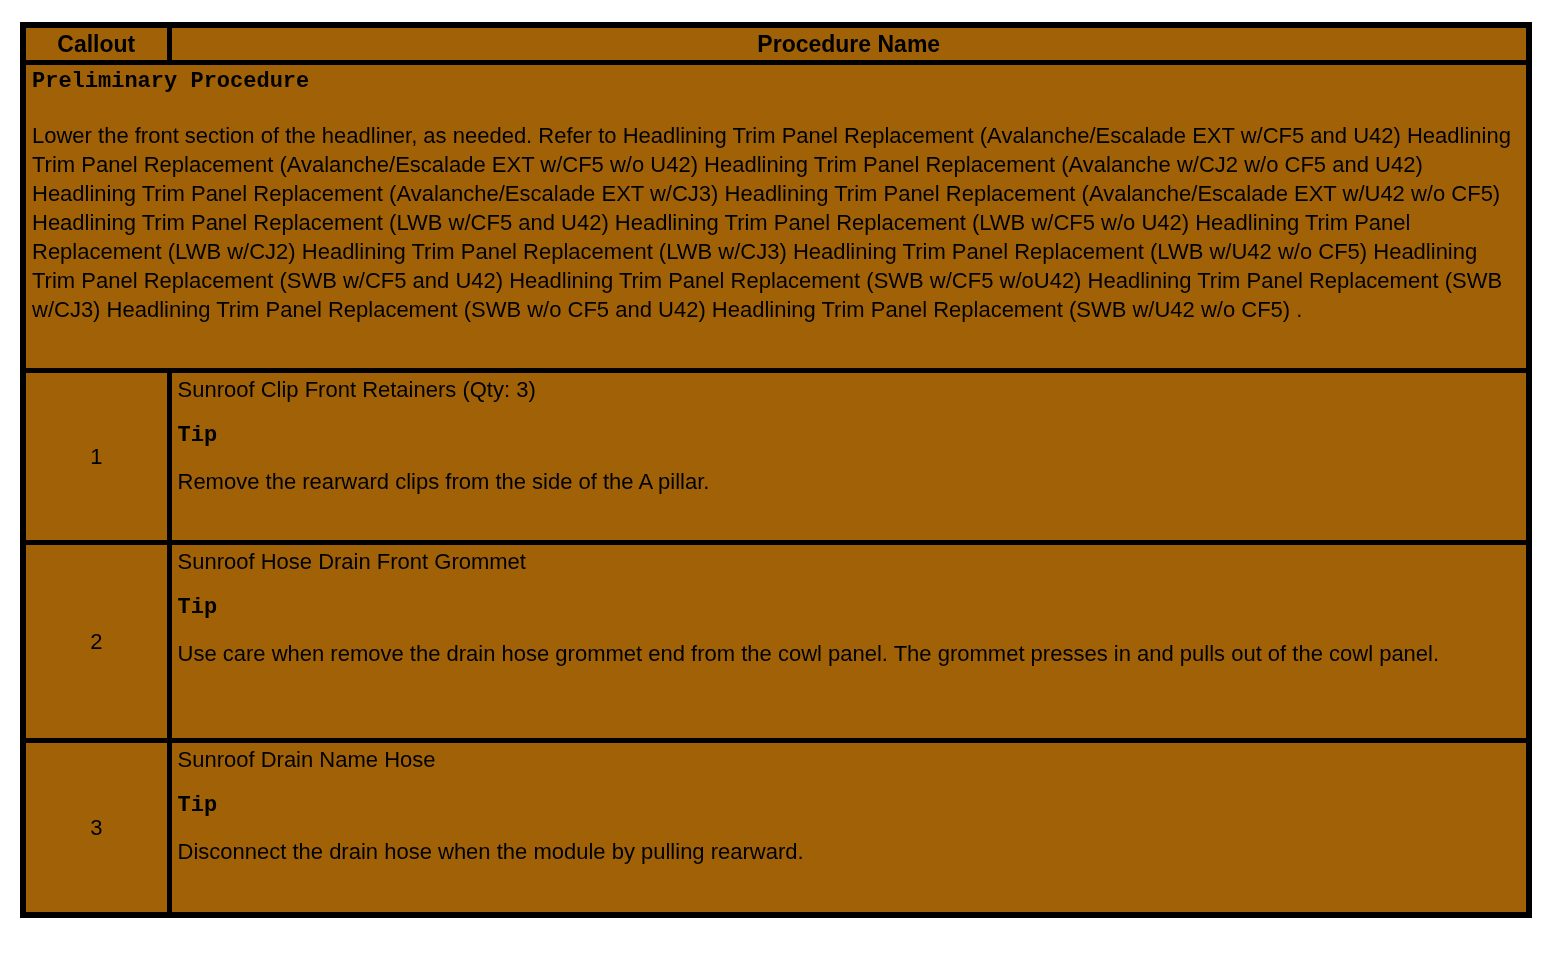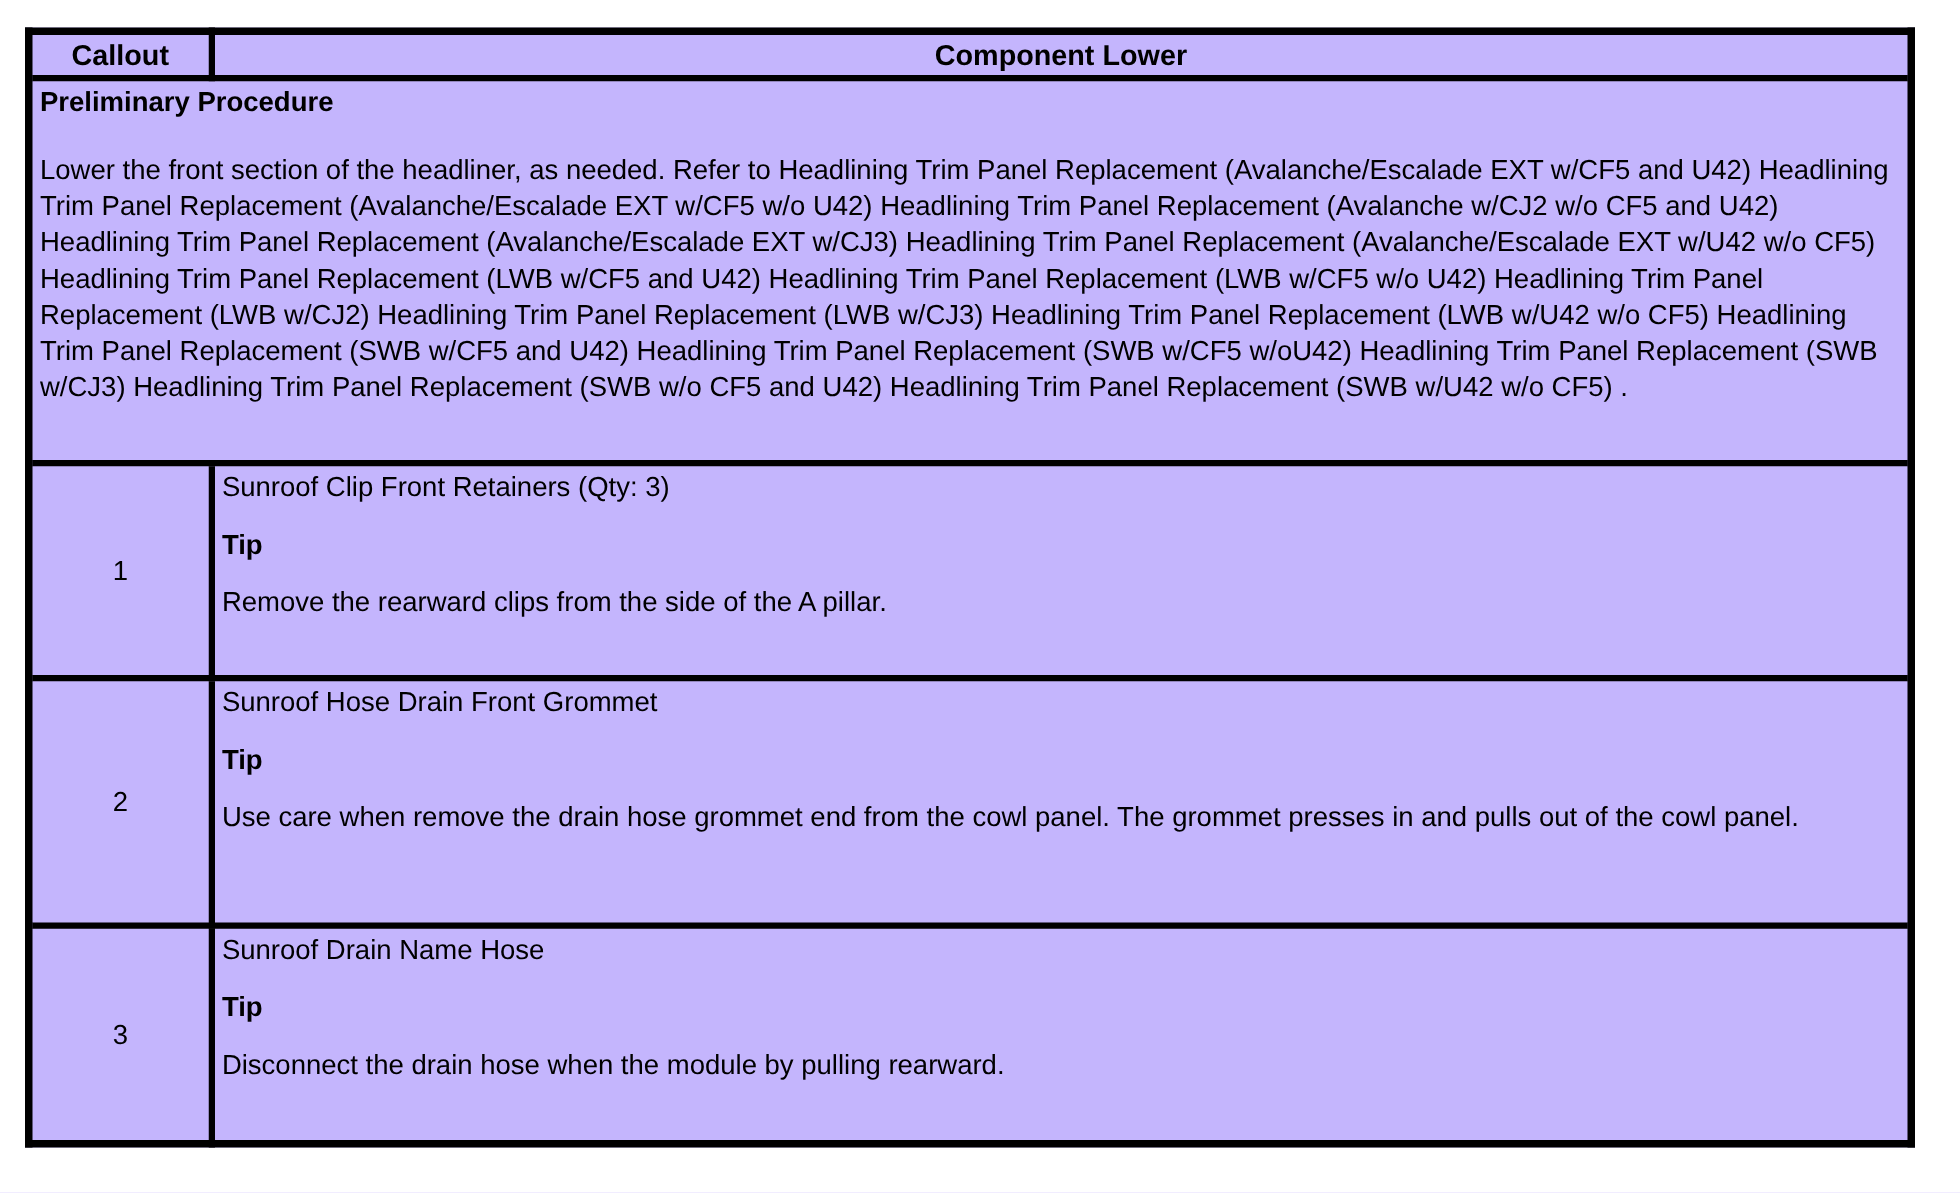--- a/index.html
+++ b/index.html
@@ -16,21 +16,21 @@
   }
   .doc {
     position: absolute;
     left: 20px;
     top: 22px;
   }
   table.callout-table {
     border-collapse: collapse;
     table-layout: fixed;
     width: 1512px;
-    background: #c4b5fd;
+    background: #a16207;
   }
   table.callout-table th,
   table.callout-table td {
     border: 5px solid #000000;
   }
   table.callout-table {
     border: 6px solid #000000;
   }
   col.col-callout { width: 146px; }
   th {
@@ -45,37 +45,37 @@
     line-height: 29px;
     vertical-align: top;
     padding: 2px 6px;
   }
   td.callout-cell {
     text-align: center;
     vertical-align: middle;
     font-size: 22px;
   }
   p { margin: 0; }
-  .bold { font-weight: bold; }
+  .bold { font-weight: bold; font-family: Liberation Mono, monospace; }
   .gap  { margin-top: 17px; }
   .gap-lg { margin-top: 25px; }
 </style>
 </head>
 <body>
 
 <div class="doc">
   <table class="callout-table">
     <colgroup>
       <col class="col-callout">
       <col>
     </colgroup>
     <thead>
       <tr>
         <th>Callout</th>
-        <th>Component Lower</th>
+        <th>Procedure Name</th>
       </tr>
     </thead>
     <tbody>
       <tr style="height:308px;">
         <td colspan="2">
           <p class="bold">Preliminary Procedure</p>
           <p class="gap-lg">Lower the front section of the headliner, as needed. Refer to Headlining Trim Panel Replacement (Avalanche/Escalade EXT w/CF5 and U42) Headlining Trim Panel Replacement (Avalanche/Escalade EXT w/CF5 w/o U42) Headlining Trim Panel Replacement (Avalanche w/CJ2 w/o CF5 and U42) Headlining Trim Panel Replacement (Avalanche/Escalade EXT w/CJ3) Headlining Trim Panel Replacement (Avalanche/Escalade EXT w/U42 w/o CF5) Headlining Trim Panel Replacement (LWB w/CF5 and U42) Headlining Trim Panel Replacement (LWB w/CF5 w/o U42) Headlining Trim Panel Replacement (LWB w/CJ2) Headlining Trim Panel Replacement (LWB w/CJ3) Headlining Trim Panel Replacement (LWB w/U42 w/o CF5) Headlining Trim Panel Replacement (SWB w/CF5 and U42) Headlining Trim Panel Replacement (SWB w/CF5 w/oU42) Headlining Trim Panel Replacement (SWB w/CJ3) Headlining Trim Panel Replacement (SWB w/o CF5 and U42) Headlining Trim Panel Replacement (SWB w/U42 w/o CF5) .</p>
         </td>
       </tr>
 

